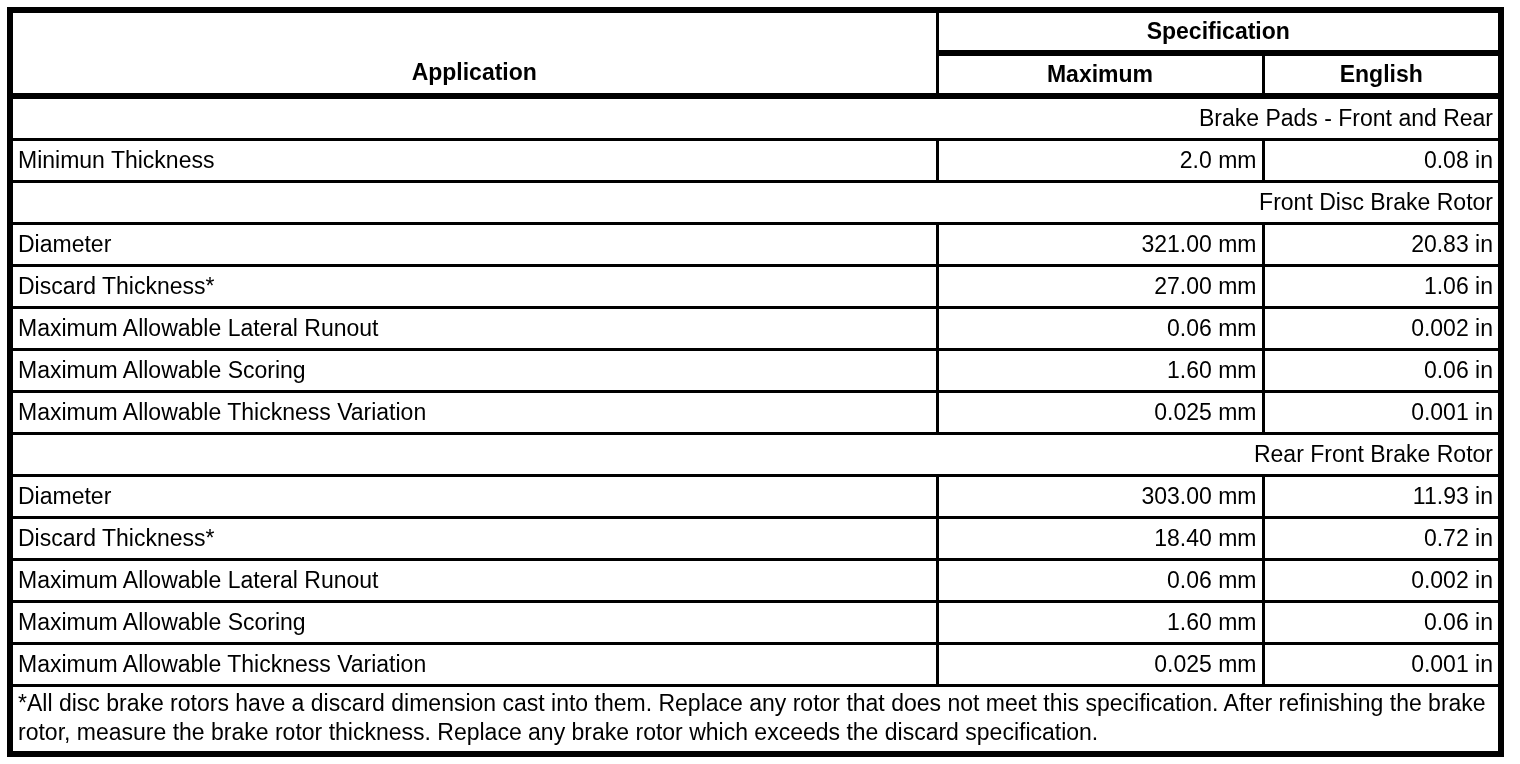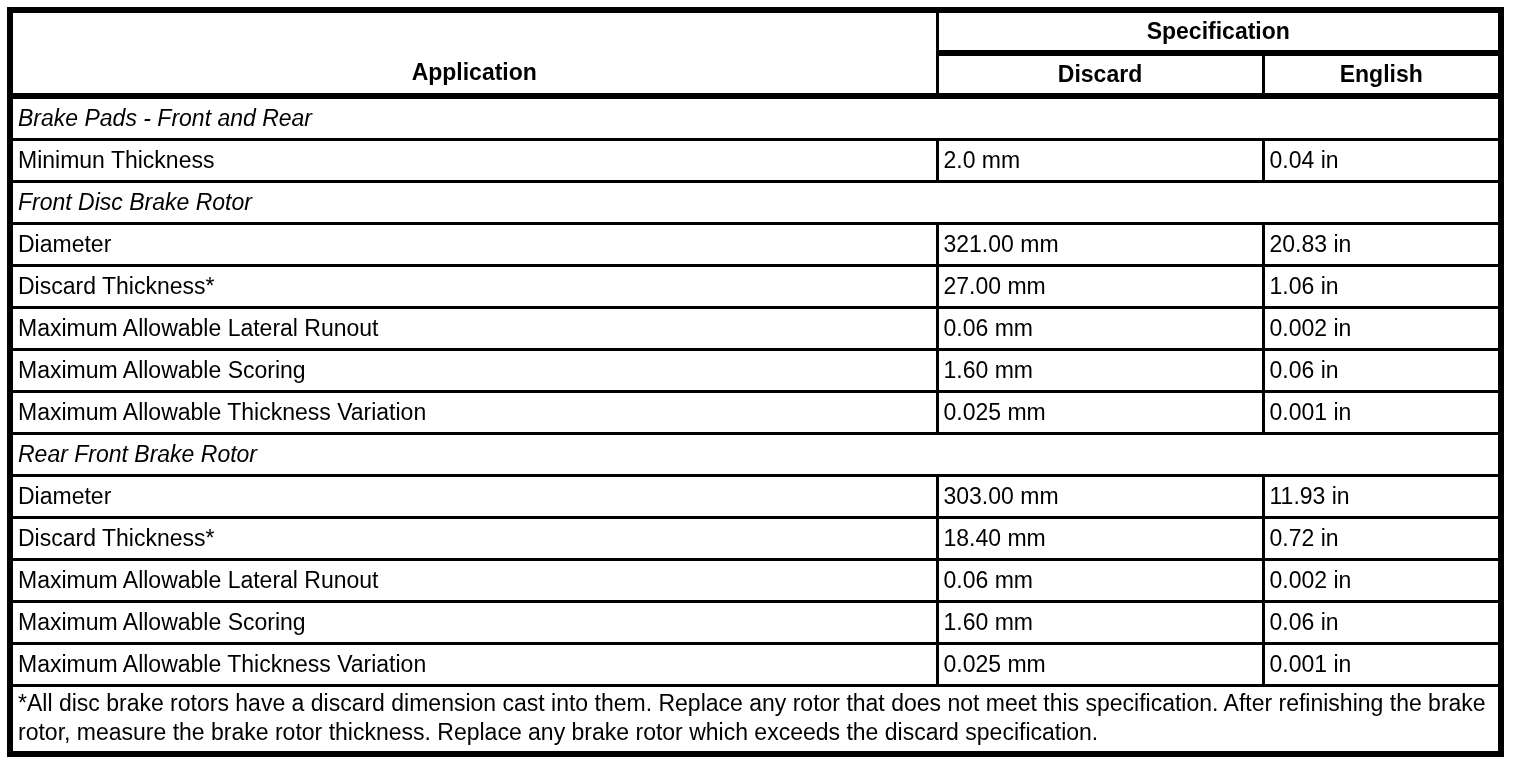--- a/index.html
+++ b/index.html
@@ -43,22 +43,22 @@
     height: 37px;
     vertical-align: middle;
   }
   .spec-table th.application-header {
     vertical-align: bottom;
     padding-bottom: 7px;
   }
   .spec-table td { height: 39px; vertical-align: middle; }
 
   .spec-table td.row-label   { text-align: left; }
-  .spec-table td.section-row { text-align: left; font-style: italic; }
-  .spec-table td.value-cell  { text-align: left; }
+  .spec-table td.section-row { text-align: right; }
+  .spec-table td.value-cell  { text-align: right; }
 
   .spec-table td.footnote-cell {
     height: 58px;
     padding: 2px 5px 4px 5px;
     line-height: 29px;
     white-space: normal;
     text-align: left;
     vertical-align: middle;
   }
 </style>
@@ -70,32 +70,32 @@
     <col class="col-application">
     <col class="col-metric">
     <col class="col-english">
   </colgroup>
   <thead>
     <tr class="spec-row">
       <th rowspan="2" class="application-header">Application</th>
       <th colspan="2">Specification</th>
     </tr>
     <tr>
-      <th>Discard</th>
+      <th>Maximum</th>
       <th>English</th>
     </tr>
   </thead>
   <tbody>
     <tr>
       <td colspan="3" class="section-row">Brake Pads - Front and Rear</td>
     </tr>
     <tr>
       <td class="row-label">Minimun Thickness</td>
       <td class="value-cell">2.0 mm</td>
-      <td class="value-cell">0.04 in</td>
+      <td class="value-cell">0.08 in</td>
     </tr>
     <tr>
       <td colspan="3" class="section-row">Front Disc Brake Rotor</td>
     </tr>
     <tr>
       <td class="row-label">Diameter</td>
       <td class="value-cell">321.00 mm</td>
       <td class="value-cell">20.83 in</td>
     </tr>
     <tr>

